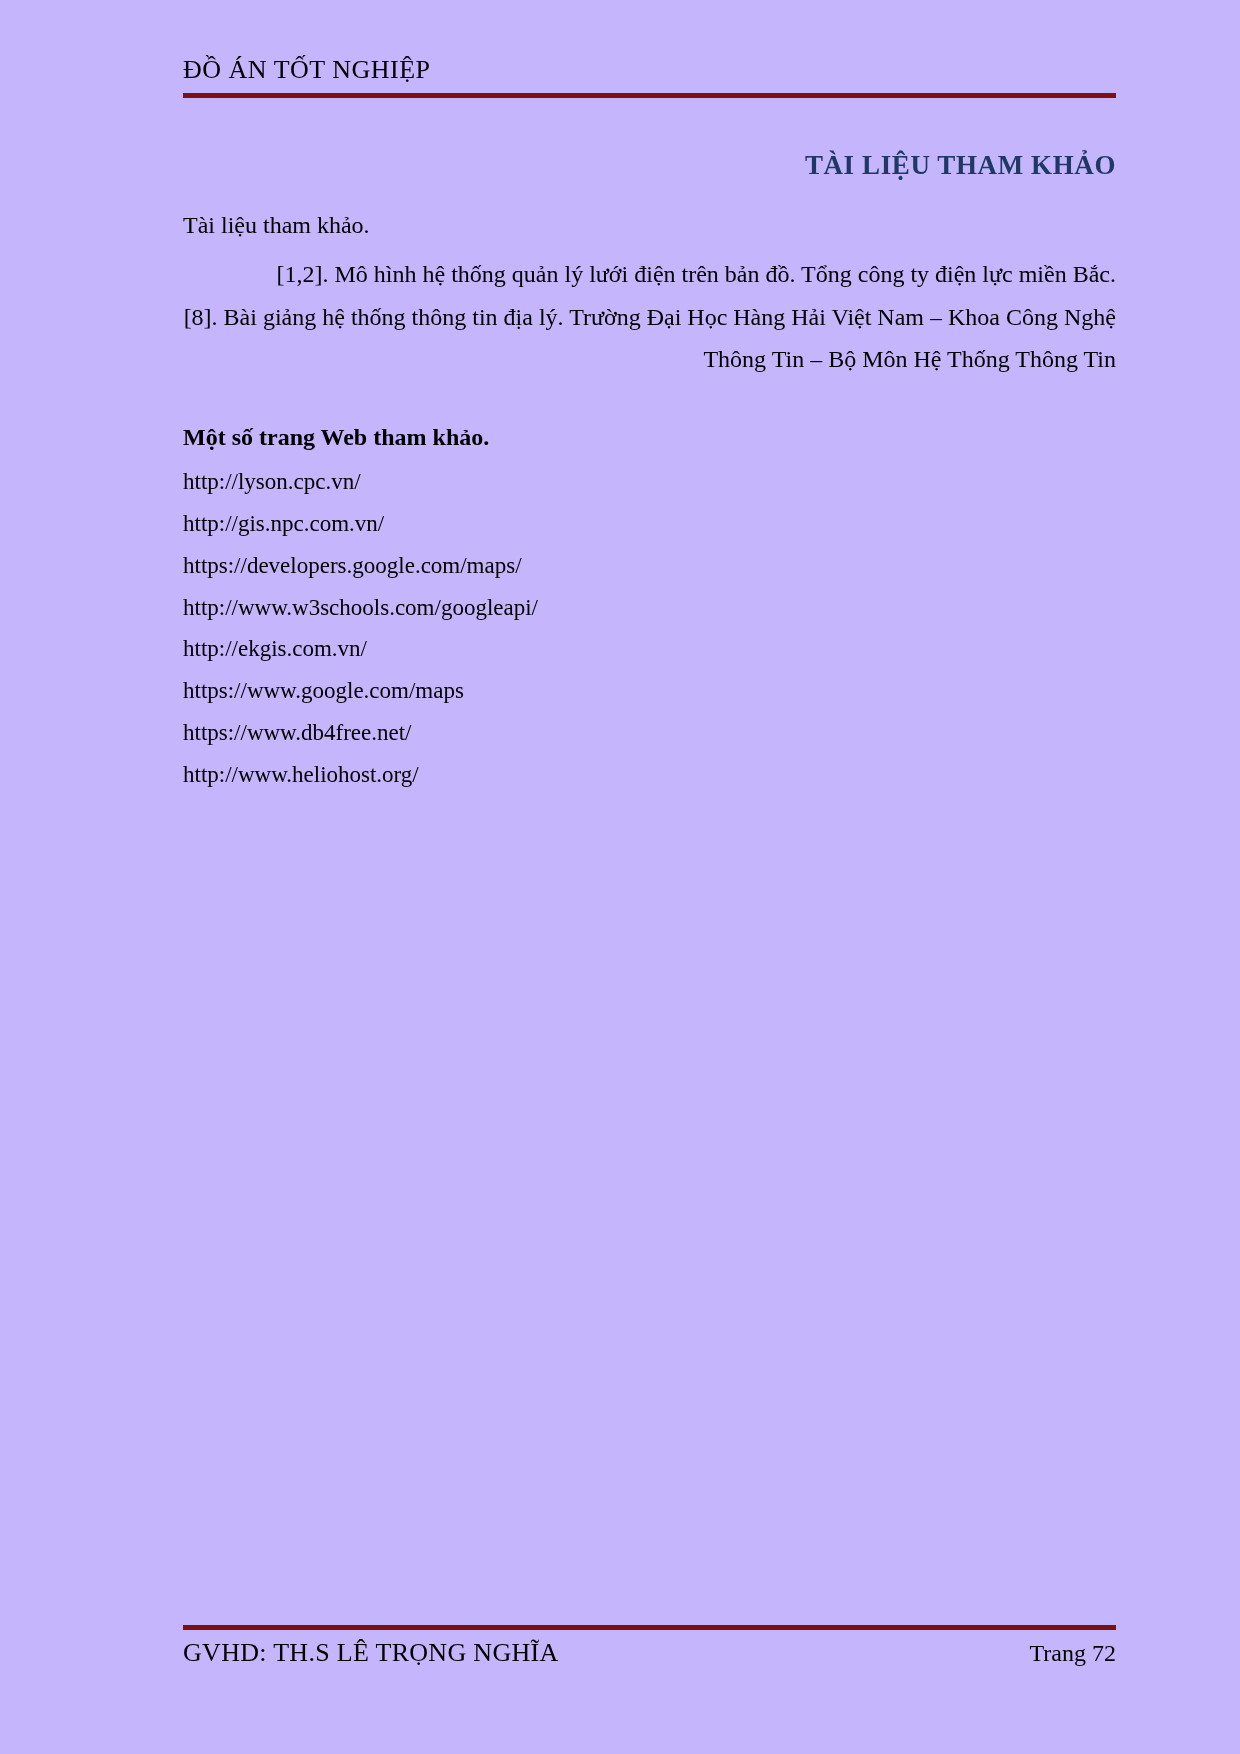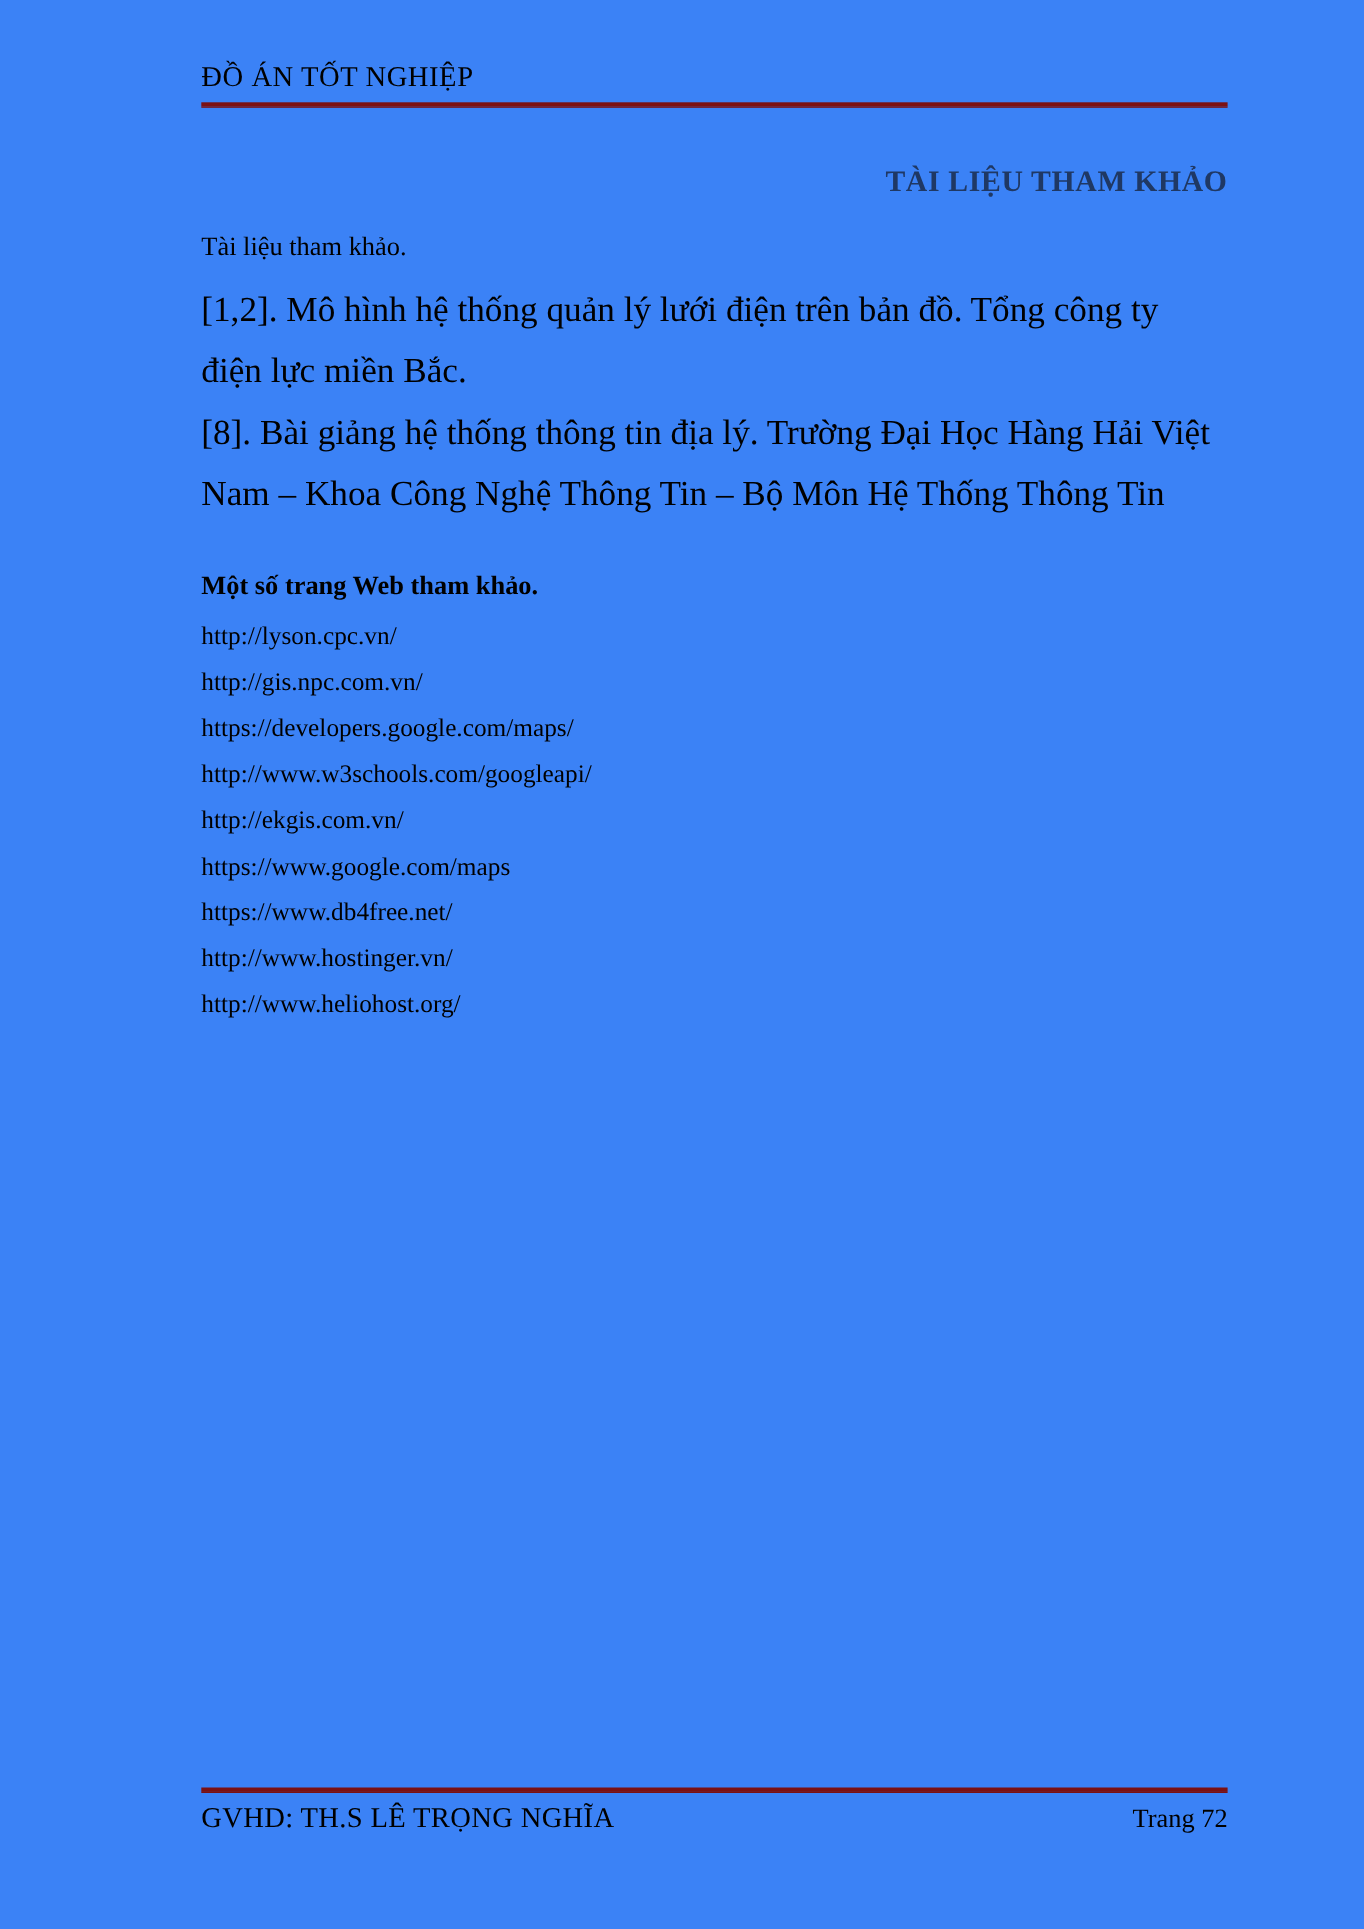--- a/index.html
+++ b/index.html
@@ -4,21 +4,21 @@
 <style>
   html, body {
     margin: 0;
     padding: 0;
     background: #ffffff;
   }
   .page {
     width: 1240px;
     height: 1754px;
     position: relative;
-    background: #3b82f6;
+    background: #c4b5fd;
     font-family: "Liberation Serif", serif;
     color: #000000;
     box-sizing: border-box;
     overflow: hidden;
   }
 
   
   .header {
     position: absolute;
     left: 183px;
@@ -57,24 +57,24 @@
     margin: 0 0 26px 0;
   }
   .section-heading {
     font-size: 24px;
     font-weight: normal;
     color: #000;
     margin: 0 0 10px 0;
     line-height: 1.55;
   }
   .para {
-    font-size: 32px;
+    font-size: 24px;
     line-height: 1.72;
     margin: 0 0 2px 0;
-    text-align: left;
+    text-align: right;
   }
   .link-line {
     font-size: 23px;
     line-height: 1.82;
     margin: 0;
     color: #000;
     text-decoration: none;
     display: block;
   }
   .spacer-block {
@@ -136,21 +136,20 @@
 
     <div class="web-heading">Một số trang Web tham khảo.</div>
 
     <span class="link-line">http://lyson.cpc.vn/</span>
     <span class="link-line">http://gis.npc.com.vn/</span>
     <span class="link-line">https://developers.google.com/maps/</span>
     <span class="link-line">http://www.w3schools.com/googleapi/</span>
     <span class="link-line">http://ekgis.com.vn/</span>
     <span class="link-line">https://www.google.com/maps</span>
     <span class="link-line">https://www.db4free.net/</span>
-    <span class="link-line">http://www.hostinger.vn/</span>
     <span class="link-line">http://www.heliohost.org/</span>
 
   </div>
 
   <div class="footer">
     <div class="footer-rule"></div>
     <div class="footer-row">
       <div class="footer-left">GVHD: TH.S LÊ TRỌNG NGHĨA</div>
       <div class="footer-right">Trang 72</div>
     </div>

